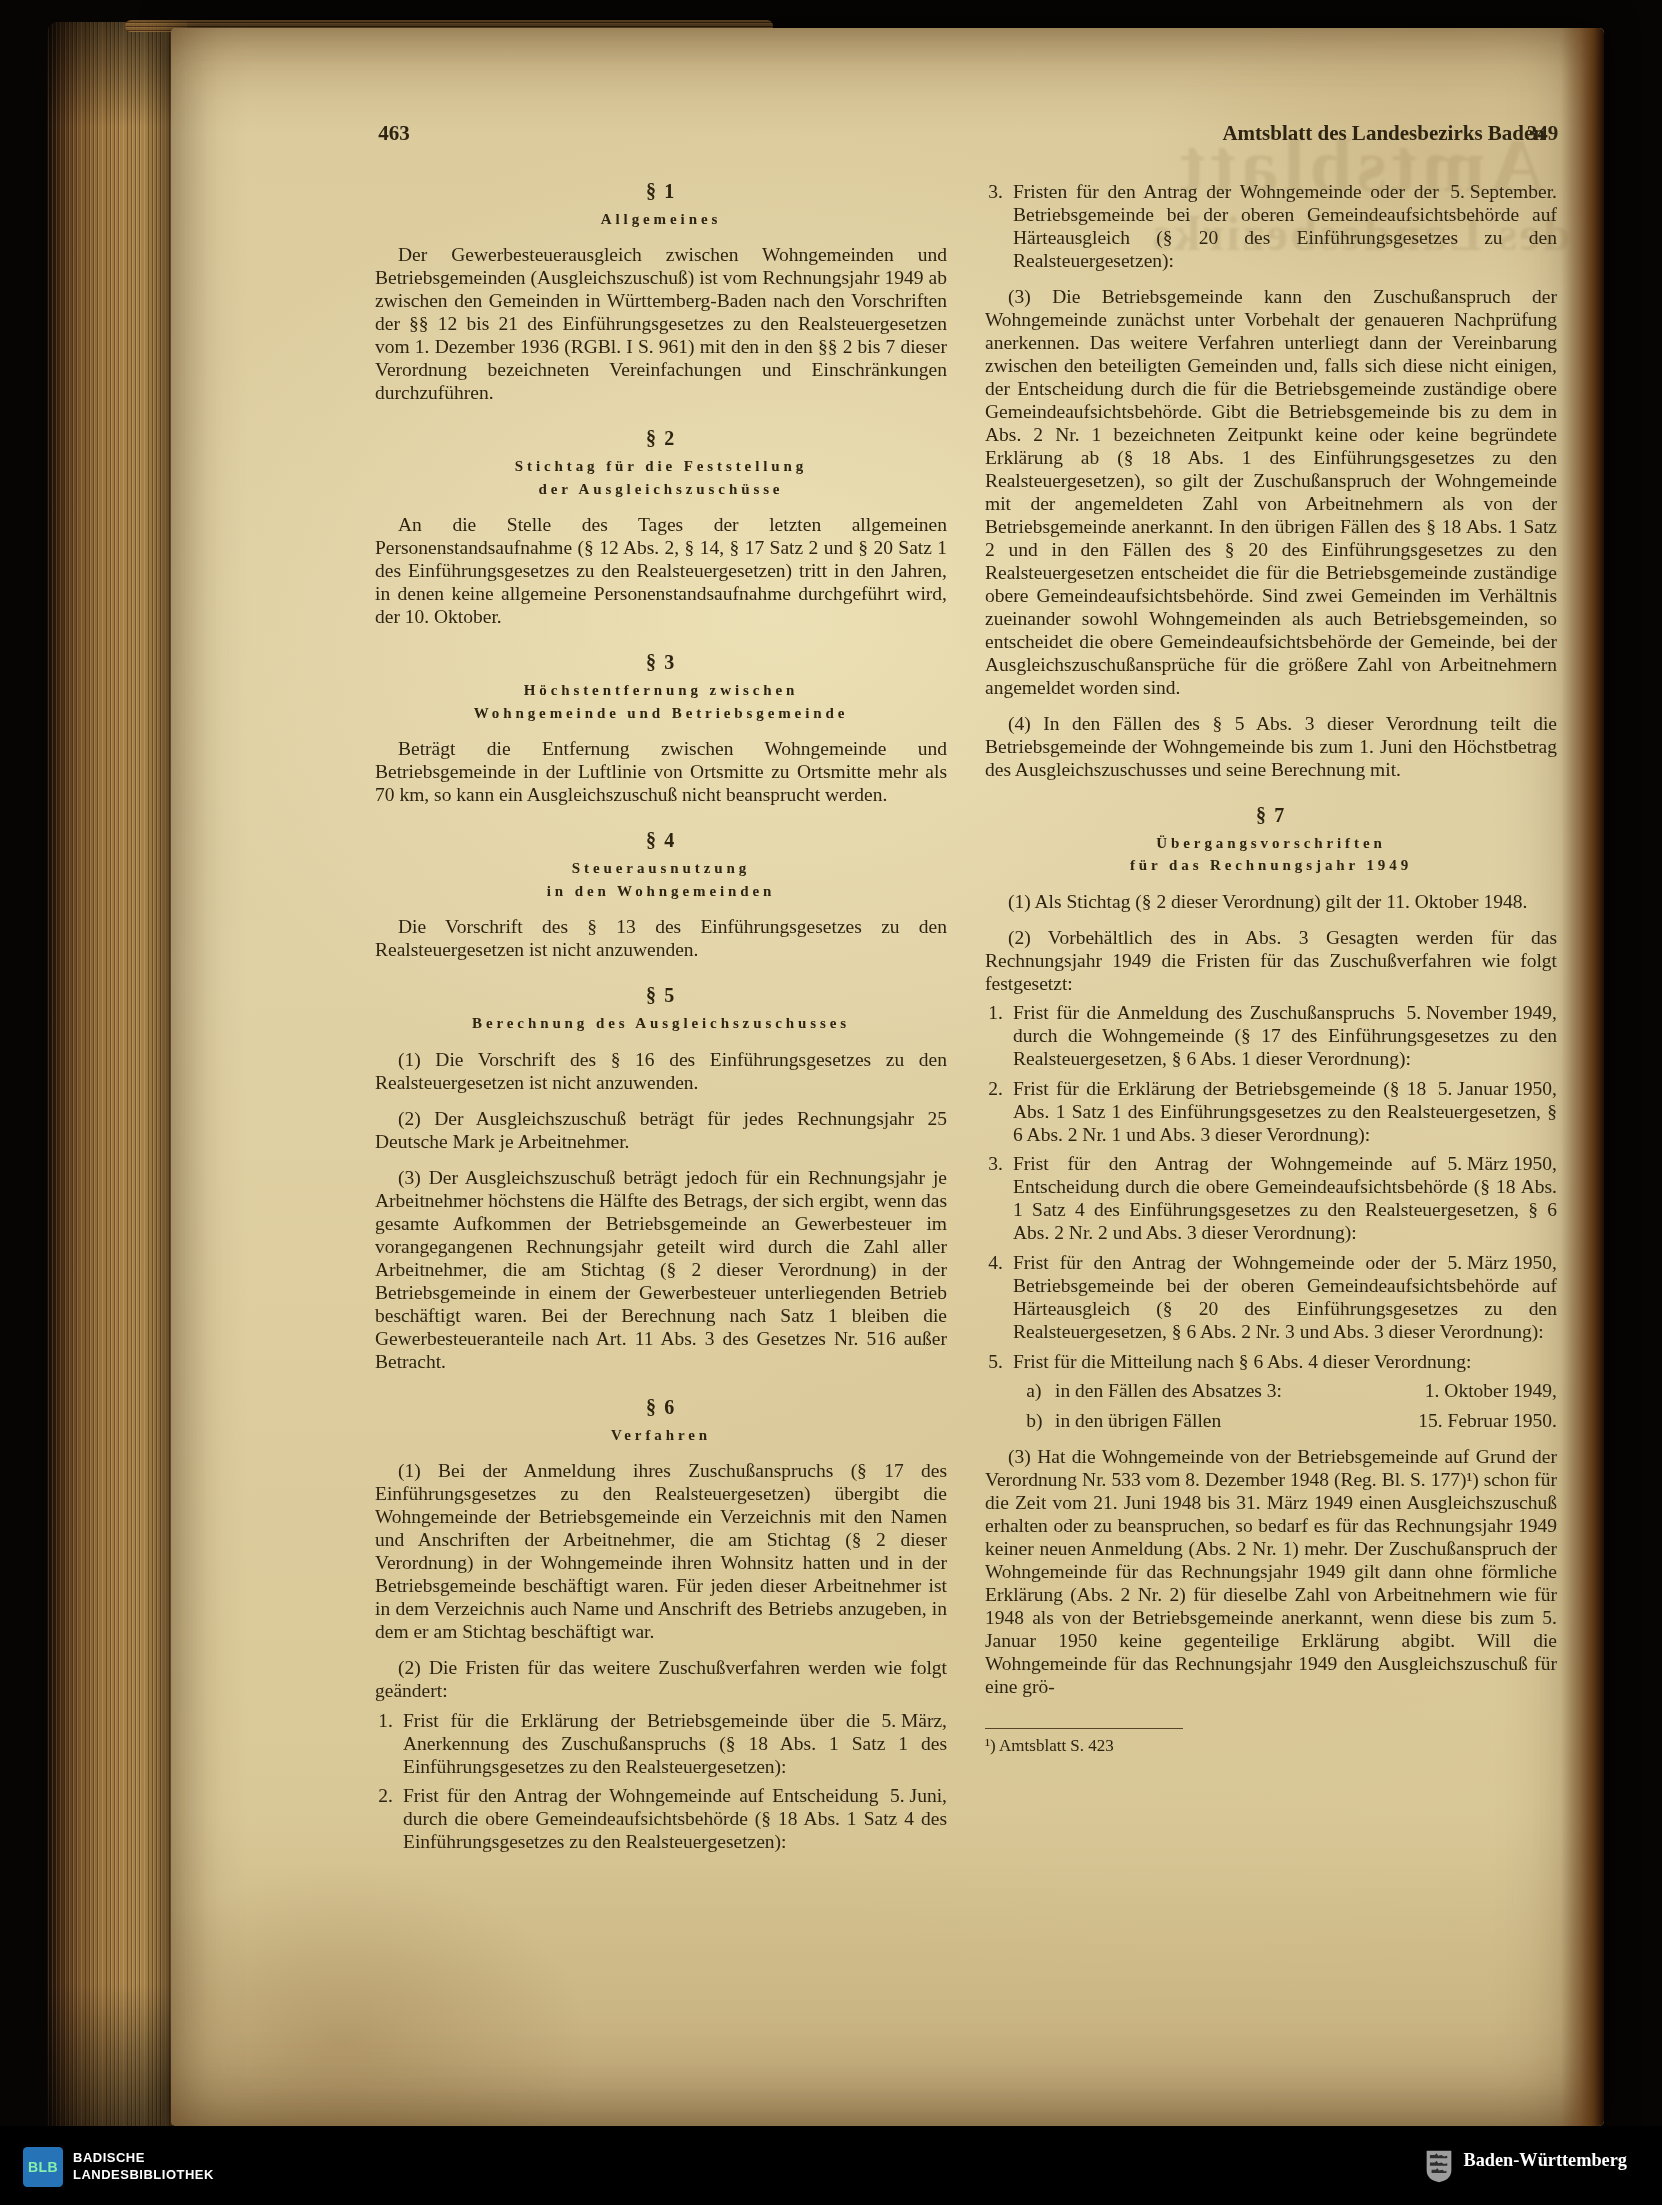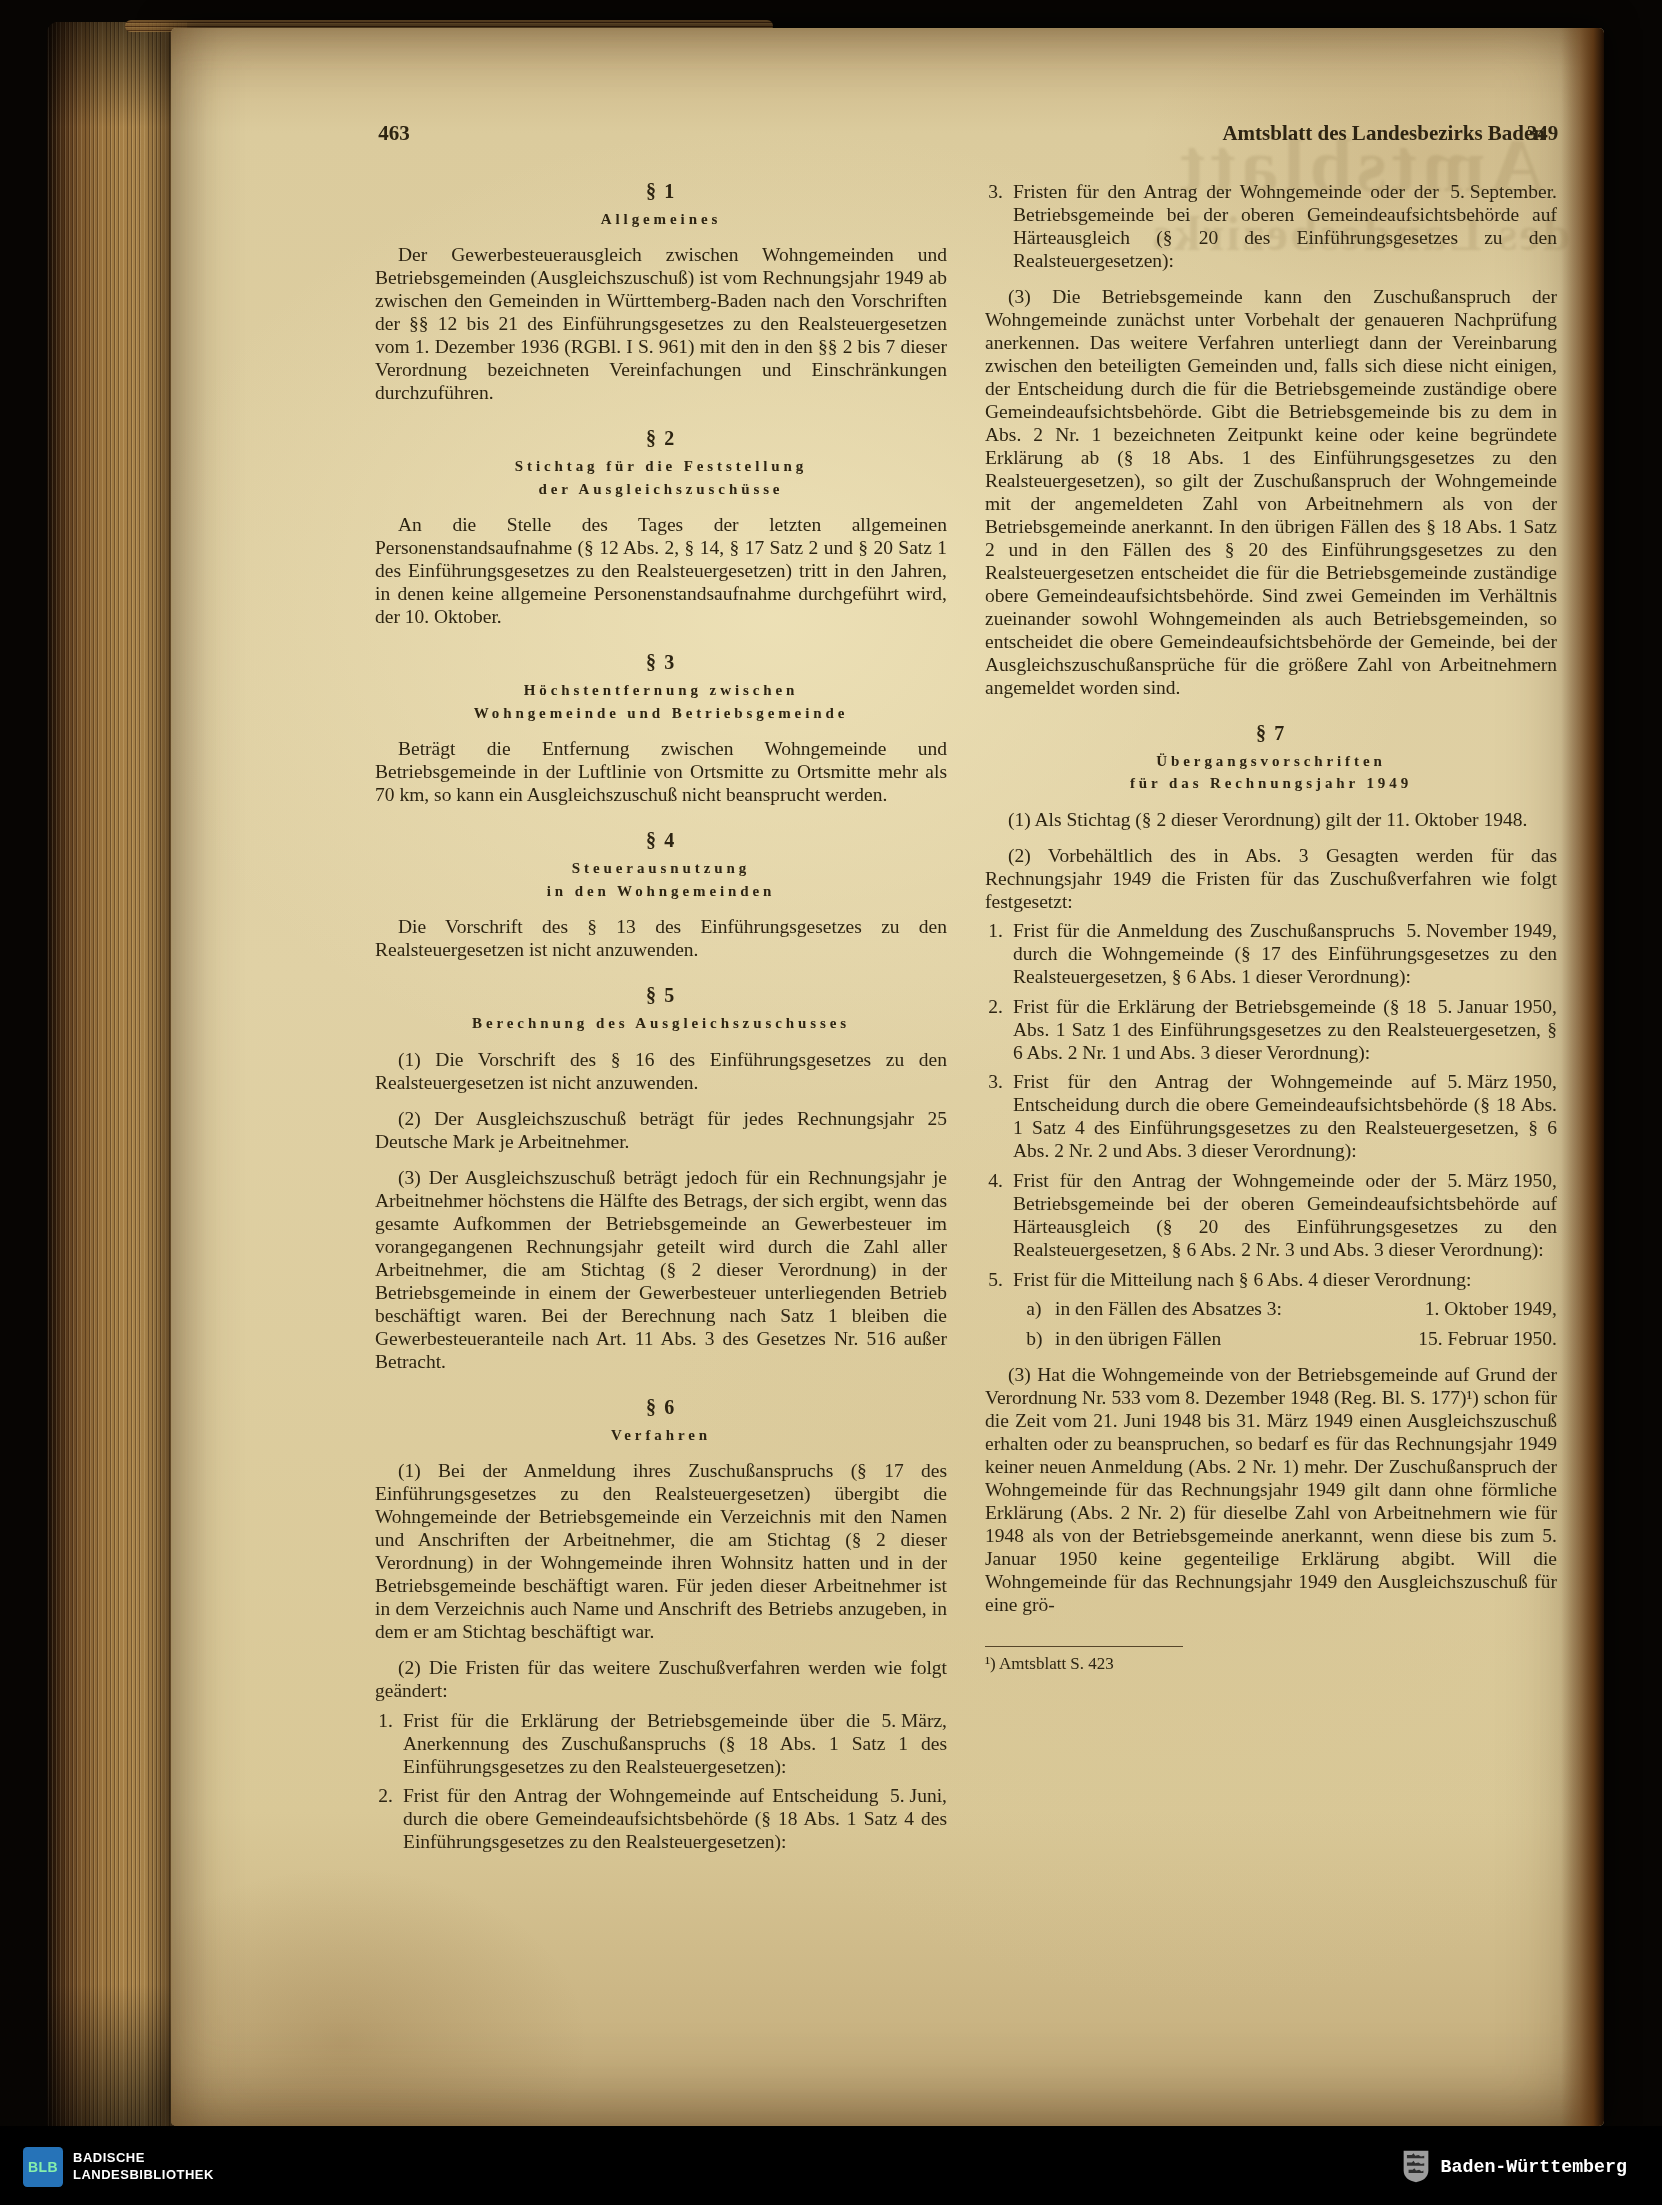--- a/index.html
+++ b/index.html
@@ -66,22 +66,22 @@
   .footnote{margin-top:30px;padding-top:6.6px;position:relative;font-size:17px;font-weight:normal}
   .footnote::before{content:"";position:absolute;left:0;top:0;width:198px;border-top:1.7px solid rgba(62,46,22,.85)}
 
   
   .footer{position:absolute;left:0;right:0;bottom:0;height:79px;background:#000}
   .blb{position:absolute;left:23px;bottom:18.3px;display:flex;align-items:center;gap:10px;
        font-family:"Liberation Sans","DejaVu Sans",sans-serif}
   .blb-logo{width:40px;height:40px;border-radius:4.2px;background:#2673b8;color:#86efac;
        display:flex;align-items:center;justify-content:center;font-weight:bold;font-size:14px;letter-spacing:0.4px}
   .blb-text{color:#fff;font-weight:bold;font-size:13px;line-height:1.3;letter-spacing:0.5px}
-  .bw{position:absolute;right:35px;bottom:21.6px;display:flex;align-items:center;gap:10.8px;
-      font-family:Liberation Mono, monospace;color:#fff;font-weight:bold;font-size:18.3px}
+  .bw{position:absolute;right:35px;bottom:21.6px;display:flex;align-items:flex-start;gap:10.8px;
+      font-family:Liberation Serif, serif;color:#fff;font-weight:bold;font-size:18.3px}
   .bw svg{display:block}
 </style>
 </head>
 <body>
 
 <div class="stage">
 
   <div class="page-stack"></div>
   <div class="stack-top"></div>
 
@@ -129,20 +129,21 @@
               <span class="li-m">2.</span>
               <span class="li-b"><span class="li-d">5. Juni,</span>Frist für den Antrag der Wohngemeinde auf Entscheidung durch die obere Gemeindeaufsichtsbehörde (§ 18 Abs. 1 Satz 4 des Einführungsgesetzes zu den Realsteuergesetzen):</span>
             </div>
           </div>
         <div class="col">
             <div class="li">
               <span class="li-m">3.</span>
               <span class="li-b"><span class="li-d">5. September.</span>Fristen für den Antrag der Wohngemeinde oder der Betriebsgemeinde bei der oberen Gemeindeaufsichtsbehörde auf Härteausgleich (§ 20 des Einführungsgesetzes zu den Realsteuergesetzen):</span>
             </div>
             <p class="para">(3) Die Betriebsgemeinde kann den Zuschußanspruch der Wohngemeinde zunächst unter Vorbehalt der genaueren Nachprüfung anerkennen. Das weitere Verfahren unterliegt dann der Vereinbarung zwischen den beteiligten Gemeinden und, falls sich diese nicht einigen, der Entscheidung durch die für die Betriebsgemeinde zuständige obere Gemeindeaufsichtsbehörde. Gibt die Betriebsgemeinde bis zu dem in Abs. 2 Nr. 1 bezeichneten Zeitpunkt keine oder keine begründete Erklärung ab (§ 18 Abs. 1 des Einführungsgesetzes zu den Realsteuergesetzen), so gilt der Zuschußanspruch der Wohngemeinde mit der angemeldeten Zahl von Arbeitnehmern als von der Betriebsgemeinde anerkannt. In den übrigen Fällen des § 18 Abs. 1 Satz 2 und in den Fällen des § 20 des Einführungsgesetzes zu den Realsteuergesetzen entscheidet die für die Betriebsgemeinde zuständige obere Gemeindeaufsichtsbehörde. Sind zwei Gemeinden im Verhältnis zueinander sowohl Wohngemeinden als auch Betriebsgemeinden, so entscheidet die obere Gemeindeaufsichtsbehörde der Gemeinde, bei der Ausgleichszuschußansprüche für die größere Zahl von Arbeitnehmern angemeldet worden sind.</p>
+            <p class="para">(4) In den Fällen des § 5 Abs. 3 dieser Verordnung teilt die Betriebsgemeinde der Wohngemeinde bis zum 1. Juni den Höchstbetrag des Ausgleichszuschusses und seine Berechnung mit.</p>
             <div class="sect-num">§ 7</div>
             <div class="sect-title">Übergangsvorschriften<br>für das Rechnungsjahr 1949</div>
             <p class="para">(1) Als Stichtag (§ 2 dieser Verordnung) gilt der 11. Oktober 1948.</p>
             <p class="para">(2) Vorbehältlich des in Abs. 3 Gesagten werden für das Rechnungsjahr 1949 die Fristen für das Zuschußverfahren wie folgt festgesetzt:</p>
             <div class="li">
               <span class="li-m">1.</span>
               <span class="li-b"><span class="li-d">5. November 1949,</span>Frist für die Anmeldung des Zuschußanspruchs durch die Wohngemeinde (§ 17 des Einführungsgesetzes zu den Realsteuergesetzen, § 6 Abs. 1 dieser Verordnung):</span>
             </div>
             <div class="li">
               <span class="li-m">2.</span>

